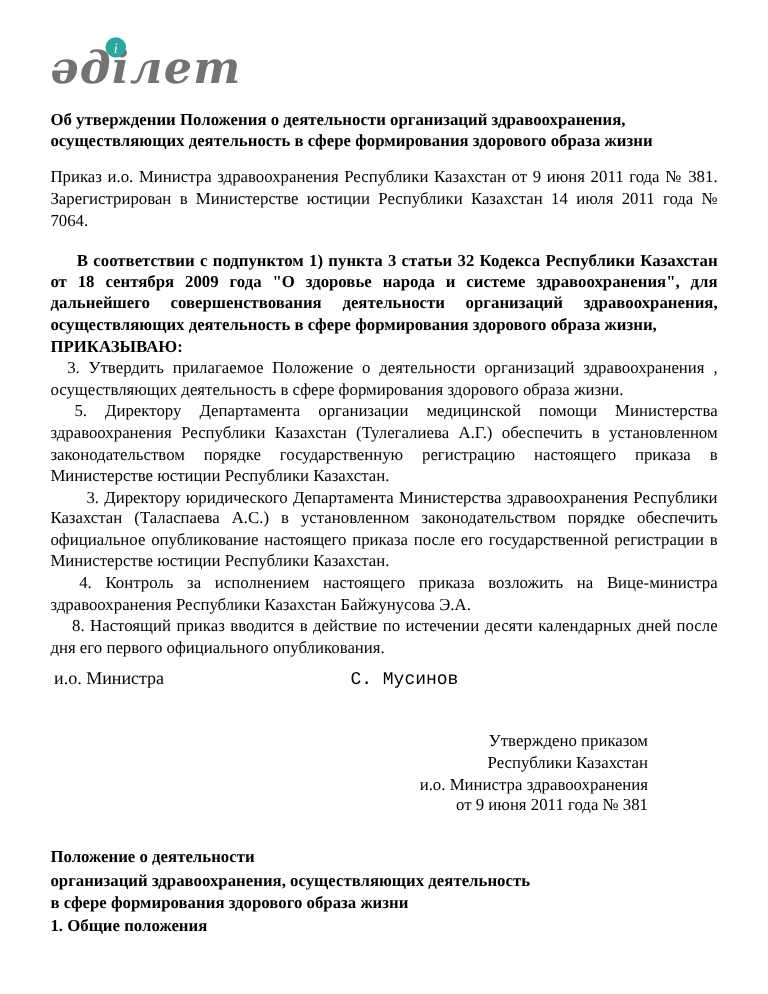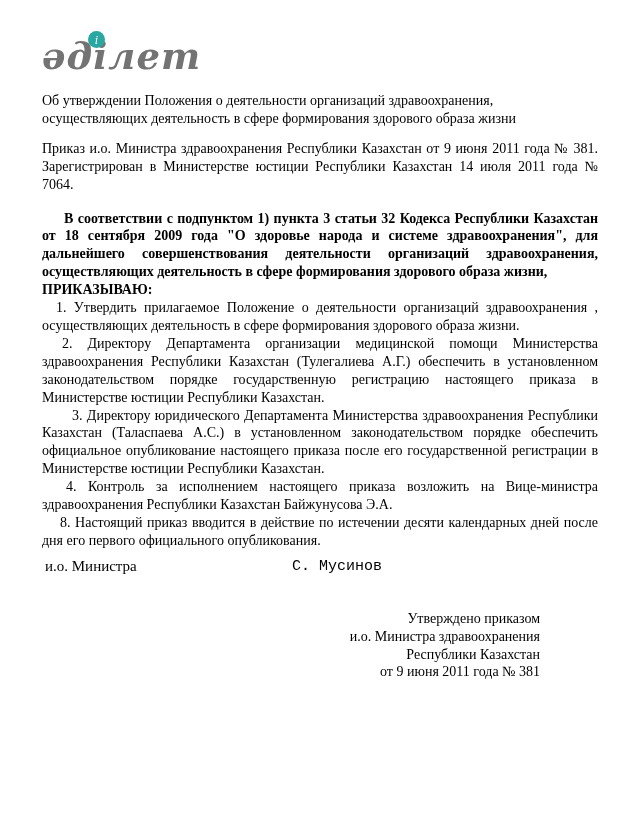--- a/index.html
+++ b/index.html
@@ -25,21 +25,21 @@
     background:#2aa7a0;
     display:flex; align-items:center; justify-content:center;
   }
   .logo-dot-letter {
     color:#ffffff; font-style:italic; font-size:12px; line-height:12px;
     font-family:"Liberation Serif", serif;
   }
 
   
   .doc p, .doc .line { font-size:14px; line-height:1.28; }
-  .title { font-weight:normal; margin-bottom:12px; }
+  .title { font-weight:bold; margin-bottom:12px; }
   .meta { text-align:justify; margin-bottom:16px; }
   .para { text-align:justify; }
   .preamble { text-indent:22px;font-weight:bold; }
   .resolve { font-weight:bold; }
   .ind1 { text-indent:14px; }
   .ind2 { text-indent:20px; }
   .ind3 { text-indent:30px; }
   .ind4 { text-indent:24px; }
   .ind5 { text-indent:18px; }
 
@@ -73,33 +73,39 @@
   <div class="doc">
 
     <p class="title">Об утверждении Положения о деятельности организаций здравоохранения, осуществляющих деятельность в сфере формирования здорового образа жизни</p>
 
     <p class="meta">Приказ и.о. Министра здравоохранения Республики Казахстан от 9 июня 2011 года № 381. Зарегистрирован в Министерстве юстиции Республики Казахстан 14 июля 2011 года № 7064.</p>
 
     <p class="para preamble">В соответствии с подпунктом 1) пункта 3 статьи 32 Кодекса Республики Казахстан от 18 сентября 2009 года "О здоровье народа и системе здравоохранения", для дальнейшего совершенствования деятельности организаций здравоохранения, осуществляющих деятельность в сфере формирования здорового образа жизни,</p>
 
     <p class="para resolve">ПРИКАЗЫВАЮ:</p>
 
-    <p class="para ind1">1. Утвердить прилагаемое Положение о деятельности организаций здравоохранения , осуществляющих деятельность в сфере формирования здорового образа жизни.</p>
-    <p class="para ind2">2. Директору Департамента организации медицинской помощи Министерства здравоохранения Республики Казахстан (Тулегалиева А.Г.) обеспечить в установленном законодательством порядке государственную регистрацию настоящего приказа в Министерстве юстиции Республики Казахстан.</p>
+    <p class="para ind1">3. Утвердить прилагаемое Положение о деятельности организаций здравоохранения , осуществляющих деятельность в сфере формирования здорового образа жизни.</p>
+    <p class="para ind2">5. Директору Департамента организации медицинской помощи Министерства здравоохранения Республики Казахстан (Тулегалиева А.Г.) обеспечить в установленном законодательством порядке государственную регистрацию настоящего приказа в Министерстве юстиции Республики Казахстан.</p>
     <p class="para ind3">3. Директору юридического Департамента Министерства здравоохранения Республики Казахстан (Таласпаева А.С.) в установленном законодательством порядке обеспечить официальное опубликование настоящего приказа после его государственной регистрации в Министерстве юстиции Республики Казахстан.</p>
     <p class="para ind4">4. Контроль за исполнением настоящего приказа возложить на Вице-министра здравоохранения Республики Казахстан Байжунусова Э.А.</p>
     <p class="para ind5">8. Настоящий приказ вводится в действие по истечении десяти календарных дней после дня его первого официального опубликования.</p>
 
     <div class="sig-row">
       <span class="sig-left">и.о. Министра</span>
       <span class="sig-right">С. Мусинов</span>
     </div>
 
     <div class="approval">
       <div class="line">Утверждено приказом</div>
+      <div class="line">Республики Казахстан</div>
       <div class="line">и.о. Министра здравоохранения</div>
-      <div class="line">Республики Казахстан</div>
       <div class="line">от 9 июня 2011 года № 381</div>
     </div>
 
+    <div class="reg-heading">
+      <div class="line">Положение о деятельности</div>
+      <div class="line">организаций здравоохранения, осуществляющих деятельность</div>
+      <div class="line">в сфере формирования здорового образа жизни</div>
+      <div class="line">1. Общие положения</div>
+    </div>
 
   </div>
 </div>
 
 </body></html>

